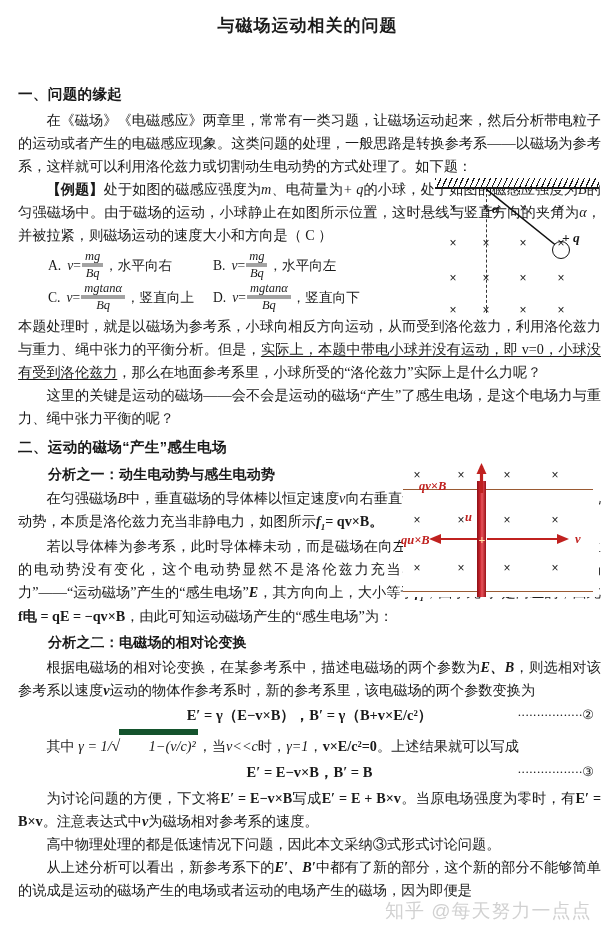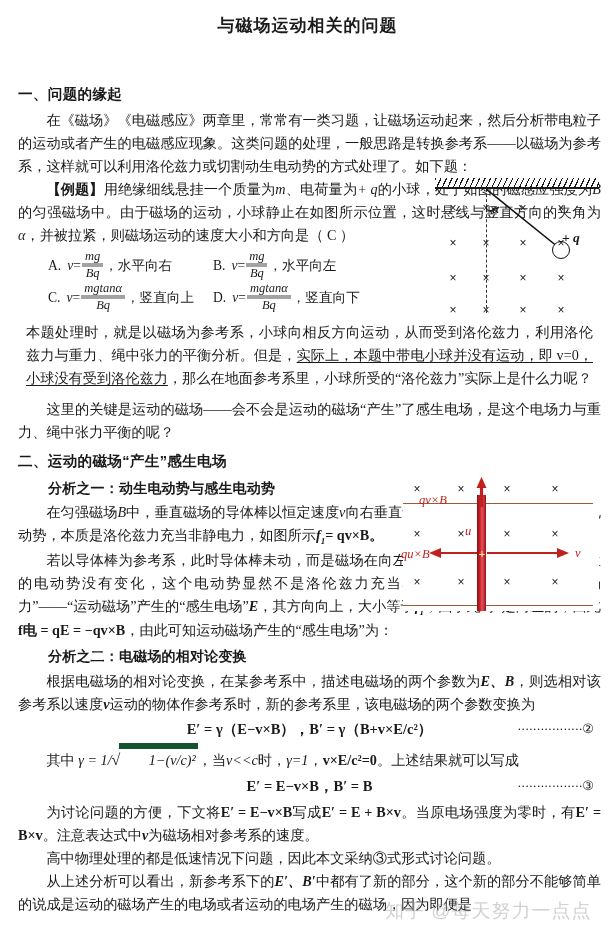--- a/index.html
+++ b/index.html
@@ -46,21 +46,21 @@
     font-family:"Liberation Sans","DejaVu Sans",sans-serif;
     margin:3px 0 2px 0;
     padding-left:30px;
     letter-spacing:0.2px;
   }
   p.para{
     margin:0;
     text-indent:2em;
   }
   p.flow{
-    margin:8px;
+    margin:0;
     text-indent:0;
   }
   .ul{ text-decoration:underline; text-underline-offset:2px;}
   .it{ font-style:italic; }
   .bi{ font-weight:bold; font-style:italic;}
   .b{ font-weight:bold; }
   .mathline{
     text-align:center;
     font-weight:bold;
     margin:2px 0 2px 0;
@@ -190,21 +190,21 @@
   }
   .rod{
     position:absolute;
     left:74px;top:18px;
     width:9px;height:116px;
     background:linear-gradient(90deg,#8d0f16 0%,#c8232c 35%,#e8545c 55%,#9a1118 100%);
   }
   .fig2 .lab{
     position:absolute;
     color:#c0211f;
-    font-weight:normal;
+    font-weight:bold;
     font-style:italic;
     font-size:12.5px;
     white-space:nowrap;
   }
   .fig2 .xmark{ color:#222; }
   .plus{
     position:absolute;
     left:75.5px;top:71px;
     color:#ffe9aa;
     font-weight:bold;
@@ -270,21 +270,21 @@
             <span class="xmark" style="left: 88px; top: 90px;">×</span>
             <span class="xmark" style="left: 126px; top: 90px;">×</span>
             <span class="xmark" style="left: 18px; top: 122px;">×</span>
             <span class="xmark" style="left: 51px; top: 122px;">×</span>
             <span class="xmark" style="left: 88px; top: 122px;">×</span>
             <span class="xmark" style="left: 126px; top: 122px;">×</span>
           </div>
       </div>
 
       <p class="para">
-        <span class="b">【例题】</span><span>用绝缘细线悬挂一个质量为</span><span class="it">m</span><span>、电荷量为</span><span class="it">+ q</span><span>的小球，处于如图的磁感应强度为</span><span class="it">B</span><span>的匀强磁场中。由于磁场的运动，小球静止在如图所示位置，这时悬线与竖直方向的夹角为</span><span class="it">α</span><span>，并被拉紧，则磁场运动的速度大小和方向是</span><span>（ C ）</span>
+        <span class="b">【例题】</span><span>处于如图的磁感应强度为</span><span class="it">m</span><span>、电荷量为</span><span class="it">+ q</span><span>的小球，处于如图的磁感应强度为</span><span class="it">B</span><span>的匀强磁场中。由于磁场的运动，小球静止在如图所示位置，这时悬线与竖直方向的夹角为</span><span class="it">α</span><span>，并被拉紧，则磁场运动的速度大小和方向是</span><span>（ C ）</span>
       </p>
 
       <div class="choices">
         <div class="choice-row">
           <div class="choice">
             <span class="lbl">A.</span>
             <span class="it">v</span>
             <span>=</span>
             <span class="frac">
               <span class="num">mg</span>

